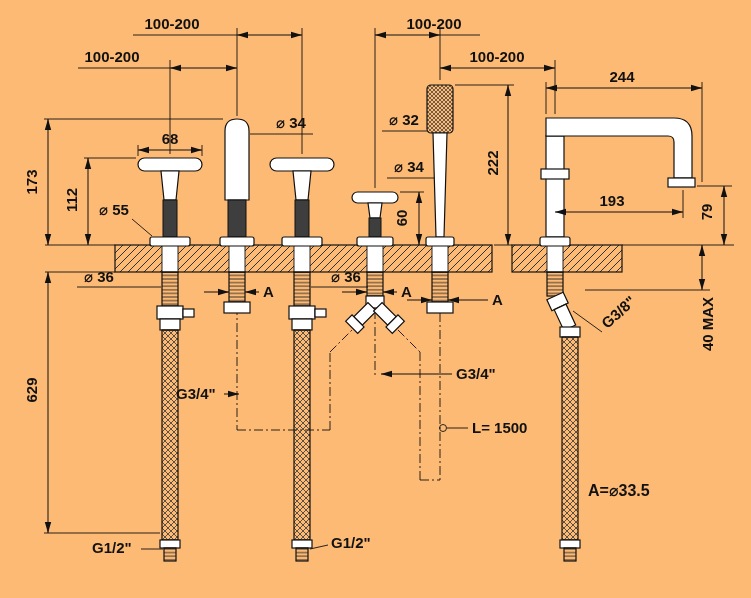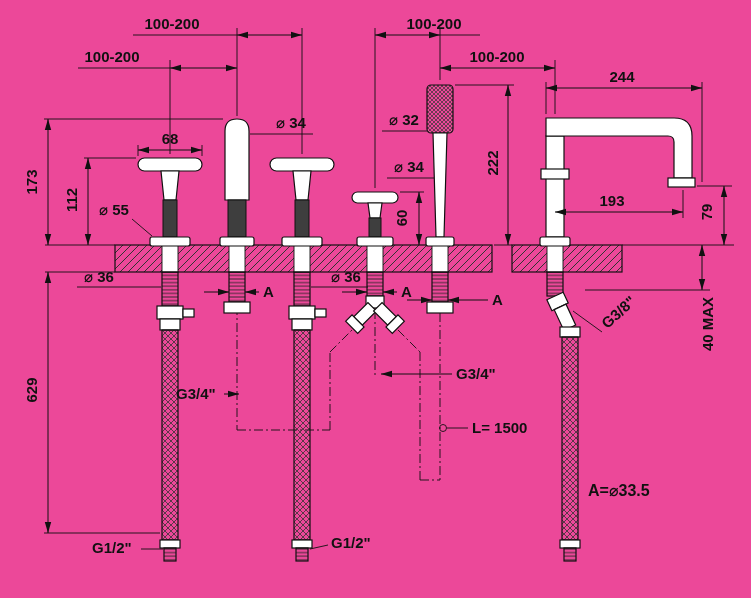--- a/index.html
+++ b/index.html
@@ -1,16 +1,16 @@
 <!DOCTYPE html>
 <html><head>
 <meta charset="utf-8">
 <style>
   html,body{margin:0;padding:0;background:#fff;}
-  .stage{position:relative;width:751px;height:598px;background:#ec4899;overflow:hidden;}
+  .stage{position:relative;width:751px;height:598px;background:#fdba74;overflow:hidden;}
   .t{font-family:"Liberation Sans","DejaVu Sans",sans-serif;font-size:15px;font-weight:700;fill:#111;}
   .tn{font-family:"Liberation Sans","DejaVu Sans",sans-serif;font-size:16px;font-weight:700;fill:#111;}
   .obj{fill:#fff;stroke:#111;stroke-width:1.2;}
   .dark{fill:#3e3e3e;stroke:#111;stroke-width:1;}
   .hatchfill{fill:url(#hatch);stroke:#111;stroke-width:1.2;}
   .hole{fill:#fff;stroke:#111;stroke-width:0.9;}
   .thr{fill:url(#thread);stroke:#111;stroke-width:1.2;}
   .brd{fill:url(#braid);stroke:#111;stroke-width:1.2;}
   .mesh{fill:url(#mesh);stroke:#111;stroke-width:1.2;}
   .dim{stroke:#111;stroke-width:1;fill:none;}

